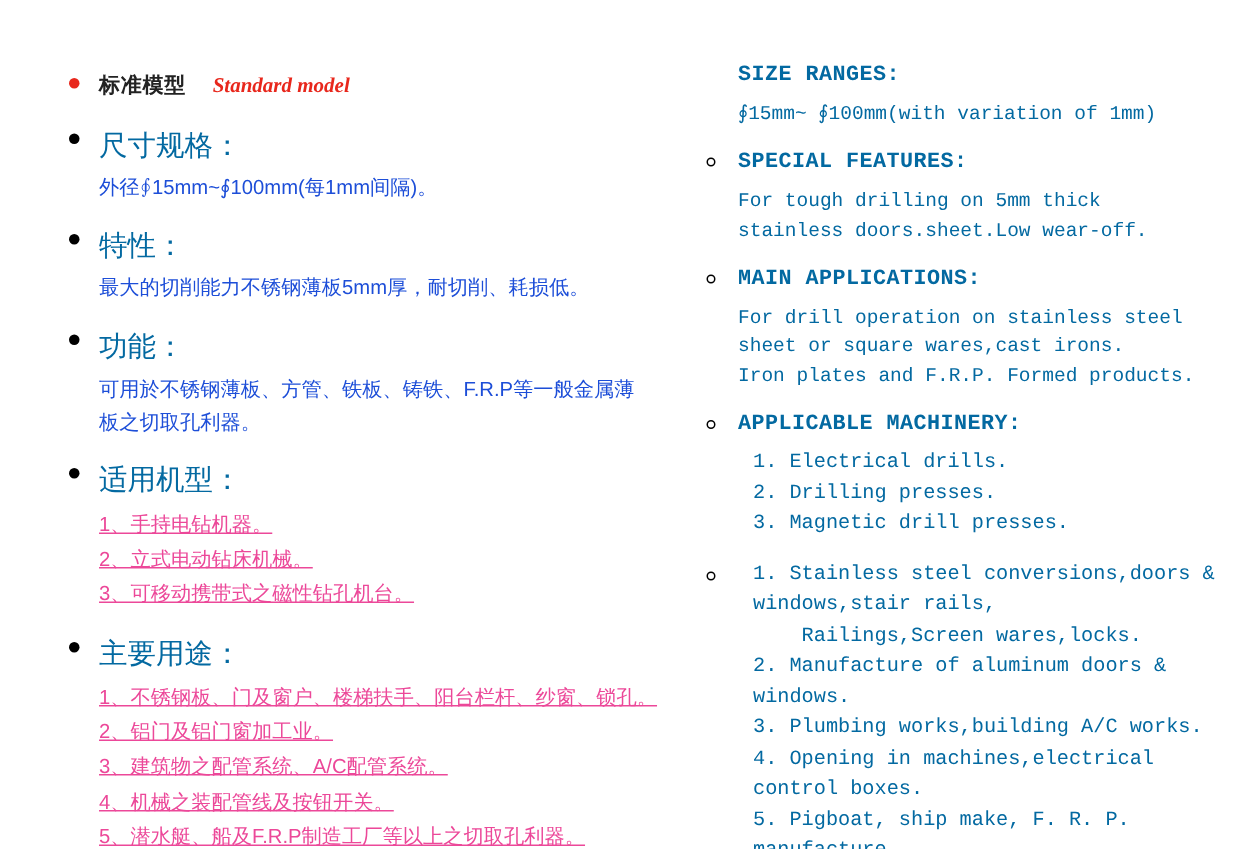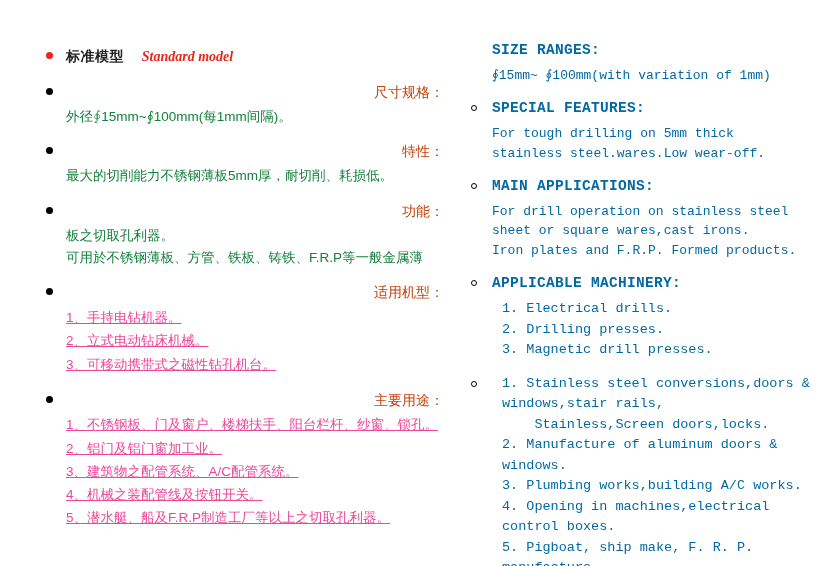--- a/index.html
+++ b/index.html
@@ -68,28 +68,27 @@
   }
   .heading-en {
     font-family: "Liberation Serif", serif;
     font-style: italic;
     font-weight: bold;
     font-size: 14px;
     color: #e8271c;
     margin-left: 14px;
   }
   .label-zh {
-    font-size: 14px;
-    color: #c2410c;
+    font-size: 19px;
+    color: #0369a1;
     margin-bottom: 2px;
-    text-align: right;
   }
   .body-zh {
     font-size: 13.5px;
-    color: #15803d;
+    color: #1d4ed8;
     line-height: 1.62;
   }
   .num-line {
     font-size: 13.5px;
     color: #ec4899;
     line-height: 1.72;
     white-space: nowrap;
     text-decoration: underline;
   }
 
@@ -157,22 +156,22 @@
 
     <div class="blk">
       <span class="bullet"></span>
       <div class="label-zh">特性：</div>
       <div class="body-zh">最大的切削能力不锈钢薄板5mm厚，耐切削、耗损低。</div>
     </div>
 
     <div class="blk">
       <span class="bullet"></span>
       <div class="label-zh">功能：</div>
+      <div class="body-zh">可用於不锈钢薄板、方管、铁板、铸铁、F.R.P等一般金属薄</div>
       <div class="body-zh">板之切取孔利器。</div>
-      <div class="body-zh">可用於不锈钢薄板、方管、铁板、铸铁、F.R.P等一般金属薄</div>
     </div>
 
     <div class="blk">
       <span class="bullet"></span>
       <div class="label-zh">适用机型：</div>
       <div class="num-line">1、手持电钻机器。</div>
       <div class="num-line">2、立式电动钻床机械。</div>
       <div class="num-line">3、可移动携带式之磁性钻孔机台。</div>
     </div>
 
@@ -192,21 +191,21 @@
 
     <div class="r-blk nobullet">
       <div class="r-head">SIZE  RANGES:</div>
       <div class="r-line">∮15mm~ ∮100mm(with variation of 1mm)</div>
     </div>
 
     <div class="r-blk">
       <span class="bullet"></span>
       <div class="r-head">SPECIAL FEATURES:</div>
       <div class="r-line">For tough drilling on 5mm thick</div>
-      <div class="r-line">stainless steel.wares.Low wear-off.</div>
+      <div class="r-line">stainless doors.sheet.Low wear-off.</div>
     </div>
 
     <div class="r-blk">
       <span class="bullet"></span>
       <div class="r-head">MAIN APPLICATIONS:</div>
       <div class="r-line">For drill operation on stainless steel</div>
       <div class="r-line">sheet or square wares,cast irons.</div>
       <div class="r-line">Iron plates and F.R.P. Formed products.</div>
     </div>
 
@@ -214,21 +213,21 @@
       <span class="bullet"></span>
       <div class="r-head">APPLICABLE MACHINERY:</div>
       <div class="r-sub r-indent">1. Electrical drills.</div>
       <div class="r-sub r-indent">2. Drilling presses.</div>
       <div class="r-sub r-indent">3. Magnetic drill presses.</div>
     </div>
 
     <div class="r-blk">
       <span class="bullet"></span>
       <div class="r-sub r-indent">1. Stainless steel conversions,doors &amp; windows,stair rails,</div>
-      <div class="r-sub r-indent" style="white-space:pre;">    Stainless,Screen doors,locks.</div>
+      <div class="r-sub r-indent" style="white-space:pre;">    Railings,Screen wares,locks.</div>
       <div class="r-sub r-indent">2. Manufacture of aluminum doors &amp; windows.</div>
       <div class="r-sub r-indent">3. Plumbing works,building A/C works.</div>
       <div class="r-sub r-indent">4. Opening in machines,electrical control boxes.</div>
       <div class="r-sub r-indent">5. Pigboat, ship make, F. R. P. manufacture.</div>
     </div>
 
   </div>
 
 </div>
 

